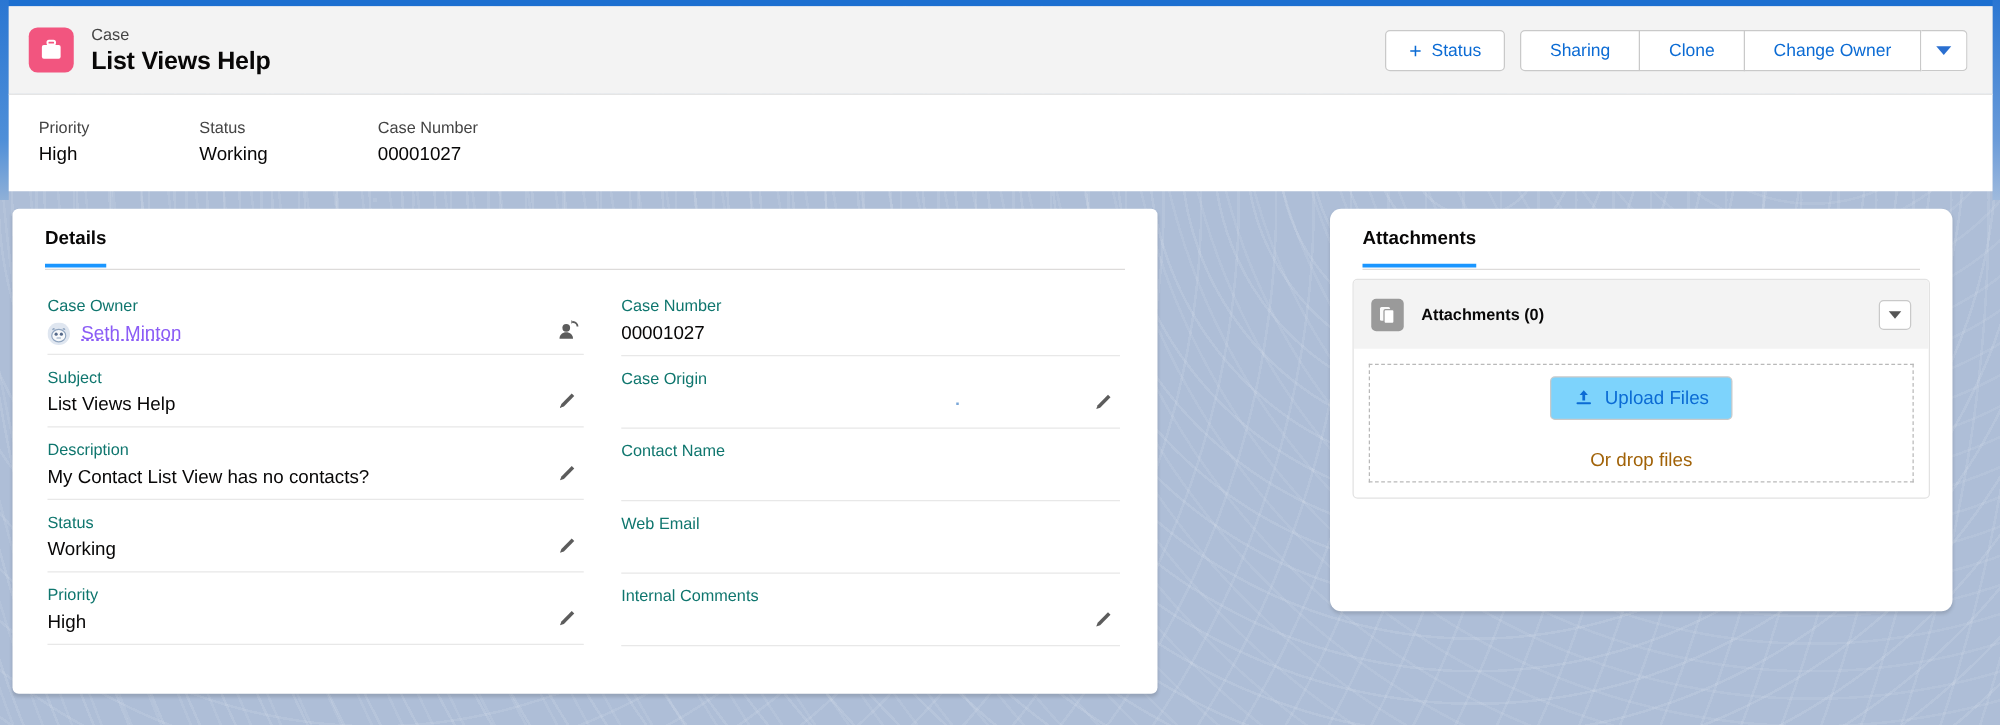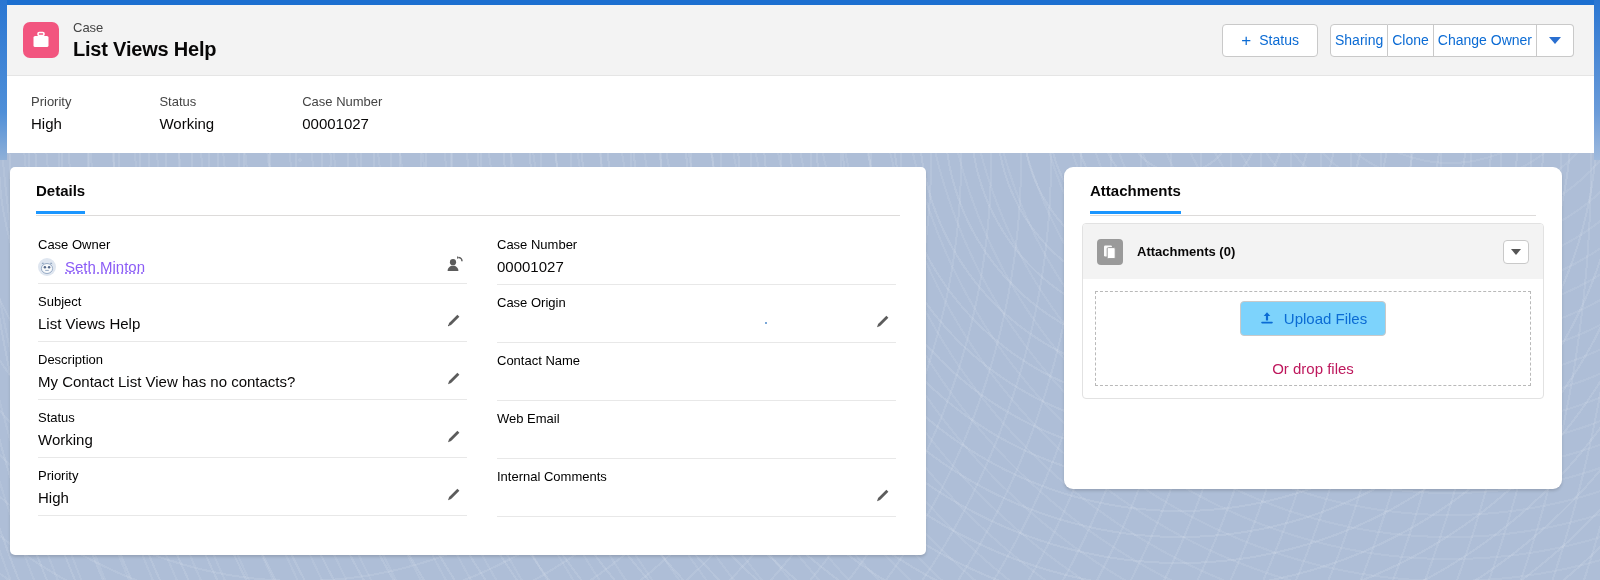--- a/index.html
+++ b/index.html
@@ -38,21 +38,21 @@
     display:flex; align-items:center; justify-content:center; flex:0 0 auto;
   }
   .hdr-text { margin-left:14px; }
   .hdr-eyebrow { font-size:13px; color:#444; line-height:15px; }
   .hdr-title { font-size:20px; font-weight:bold; color:#080707; line-height:24px; margin-top:2px; letter-spacing:-0.2px;}
   .hdr-actions { margin-left:auto; display:flex; align-items:center; }
   .btn {
     height:33px; border:1px solid #c9c9c9; background:#fff; color:#0b6bd4;
     font-size:14px; font-family:"Liberation Sans",sans-serif;
     display:flex; align-items:center; justify-content:center;
-    padding:0 4px; cursor:pointer; white-space:nowrap;
+    padding:0 23px; cursor:pointer; white-space:nowrap;
   }
   .btn-follow { border-radius:4px; padding:0 18px; margin-right:12px; }
   .btn-follow .plus { color:#0b6bd4; font-size:17px; margin-right:8px; line-height:1; }
   .btn-group { display:flex; }
   .btn-group .btn { border-radius:0; border-left-width:0; }
   .btn-group .btn:first-child { border-left-width:1px; border-radius:4px 0 0 4px; }
   .btn-group .btn:last-child { border-radius:0 4px 4px 0; padding:0 12px; }
   .caret { width:0;height:0;border-left:6px solid transparent;border-right:6px solid transparent;border-top:7px solid #2a6fd0;}
 
   
@@ -81,21 +81,21 @@
   }
   .tab-underline { position:absolute; left:0; right:0; bottom:0; height:3px; background:#1b96ff; }
   .tab-rule { position:absolute; left:26px; right:26px; bottom:1px; height:1px; background:#dddbda; }
 
   
   .fields { display:flex; padding:10px 30px 0 28px; }
   .col { width:50%; }
   .col.right { padding-left:30px; }
   .field { position:relative; border-bottom:1px solid #e8e8e8; padding:10px 0 6px 0; min-height:52px; }
   .field:last-child { border-bottom:1px solid #e8e8e8; }
-  .f-label { font-size:13px; color:#000000; line-height:16px; }
+  .f-label { font-size:13px; color:#0f766e; line-height:16px; }
   .f-value { font-size:15px; color:#080707; line-height:22px; margin-top:3px; min-height:22px; padding-right:34px; }
   .f-icon { position:absolute; right:2px; bottom:9px; width:20px; height:20px; }
   .owner-line { display:flex; align-items:center; margin-top:4px; }
   .avatar { width:18px; height:18px; border-radius:50%; margin-right:9px; flex:0 0 auto;}
   .owner-link {
     font-size:15px; color:#8b5cf6; line-height:20px;
     text-decoration:underline; text-decoration-style:dotted; cursor:pointer;
   }
   .blue-dot { position:absolute; left:268px; bottom:18px; width:2px; height:2px; background:#7aa7d8; }
 
@@ -110,21 +110,21 @@
   .att-menu .caret { border-top-color:#555; border-left-width:5px; border-right-width:5px; border-top-width:6px;}
   .dropzone {
     background:#fff; margin:12px; border:1px dashed #b9b9b9;
     height:95px; display:flex; flex-direction:column; align-items:center; justify-content:center;
   }
   .upload-btn {
     height:35px; border:1px solid #c9c9c9; border-radius:4px; background:#7dd3fc; color:#0b6bd4;
     font-size:15px; display:flex; align-items:center; padding:0 18px; cursor:pointer;
   }
   .upload-btn svg { margin-right:9px; }
-  .drop-text { font-size:15px; color:#be185d; margin-top:24px; }
+  .drop-text { font-size:15px; color:#a16207; margin-top:24px; }
 </style>
 </head>
 <body>
 
 <div id="app">
 
   <div class="win-top"></div>
   <div class="win-left"></div>
   <div class="win-right"></div>
 

